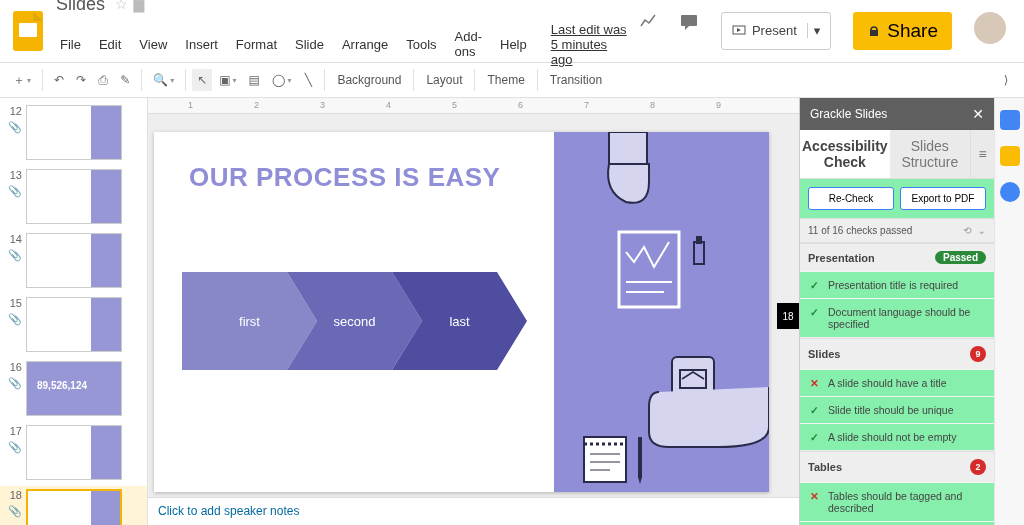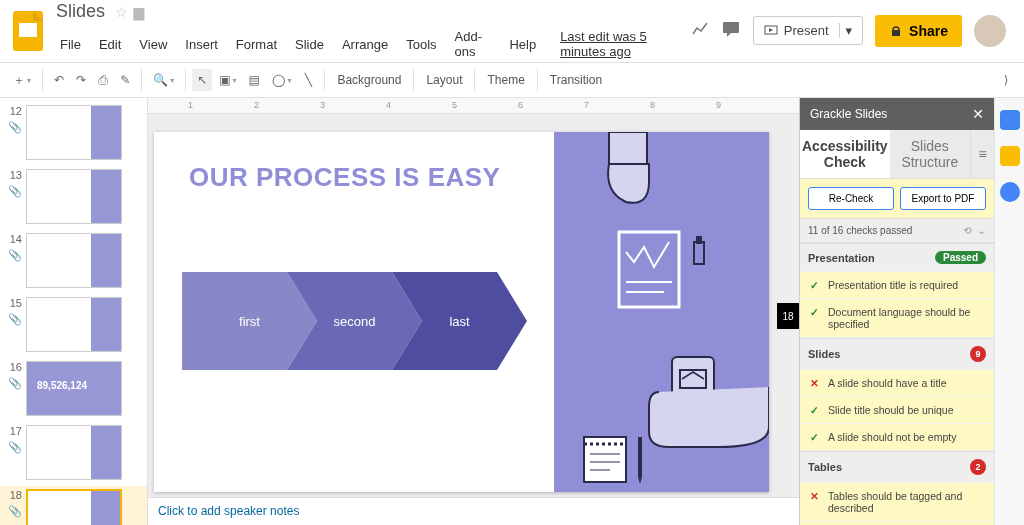--- a/index.html
+++ b/index.html
@@ -6,25 +6,25 @@
 body{width:1024px;height:525px;overflow:hidden;background:#fff;font-size:13px;color:#444}
 .header{height:62px;display:flex;align-items:center;padding:6px 8px;border-bottom:1px solid transparent}
 .logo-box{width:40px;height:50px;display:flex;align-items:center;justify-content:center}
 .doc-area{flex:1;display:flex;flex-direction:column;gap:2px;margin-left:4px}
 .doc-title-row{display:flex;align-items:center;gap:6px}
 .doc-title{font-size:18px;color:#555;padding:2px 4px}
 .star-icon,.folder-icon{color:#bbb;font-size:14px;cursor:pointer}
 .menubar{display:flex;gap:2px;align-items:center}
 .menubar span{padding:3px 8px;font-size:13px;color:#333;cursor:pointer}
 .last-edit{color:#999;text-decoration:underline;font-size:12px;margin-left:6px}
-.hdr-right{display:flex;align-items:center;gap:12px;padding-right:10px}
+.hdr-right{display:flex;gap:22px;padding-right:10px}
 .icon-btn{color:#777;cursor:pointer}
 .present-btn{display:flex;align-items:center;gap:6px;border:1px solid #ccc;border-radius:3px;padding:6px 10px;background:#fff;cursor:pointer;font-size:13px}
 .present-split{border-left:1px solid #ccc;padding-left:6px;margin-left:4px}
-.share-btn{background:#fbbc04;border:none;border-radius:3px;padding:8px 14px;font-weight:bold;font-size:14px;cursor:pointer;display:flex;align-items:center;gap:6px}
+.share-btn{background:#fbbc04;border:none;border-radius:3px;padding:8px 14px;font-weight:normal;font-size:19px;cursor:pointer;display:flex;align-items:center;gap:6px}
 .avatar{width:32px;height:32px;border-radius:50%;background:#d8c8b8}
 .toolbar{height:36px;border-top:1px solid #e0e0e0;border-bottom:1px solid #e0e0e0;display:flex;align-items:center;padding:0 8px;gap:2px;font-size:12px;color:#555}
 .tbtn{padding:4px 5px;cursor:pointer;color:#666;display:flex;align-items:center;min-width:20px;justify-content:center}
 .tbtn.dd::after{content:"▾";font-size:8px;margin-left:2px;color:#999}
 .tsep{width:1px;height:22px;background:#e0e0e0;margin:0 4px}
 .ttext{padding:4px 6px;cursor:pointer}
 .workspace{display:flex;height:427px}
 .filmstrip{width:148px;border-right:1px solid #e0e0e0;overflow-y:auto;padding:4px 0 4px 0}
 .slide-item{display:flex;padding:3px 6px 6px 6px;gap:4px}
 .slide-item.active{background:#fff4d6}
@@ -38,21 +38,21 @@
 .canvas-wrap{flex:1;overflow:auto;padding:18px 0 0 6px}
 .slide-canvas{width:615px;height:360px;background:#fff;box-shadow:0 1px 4px rgba(0,0,0,.25);position:relative;overflow:hidden}
 .slide-right{position:absolute;right:0;top:0;width:215px;height:100%;background:#8f8ed6}
 .slide-title{position:absolute;left:35px;top:30px;font-size:26px;font-weight:bold;color:#8f8ed6;letter-spacing:.5px}
 .chevrons{position:absolute;left:28px;top:140px;width:360px;height:110px}
 .chev{position:absolute;top:0;width:135px;height:98px;display:flex;align-items:center;justify-content:center;color:#fff;font-size:13px}
 .chev svg{position:absolute;left:0;top:0;width:100%;height:100%}
 .chev span{position:relative;z-index:2}
 .notes{height:28px;background:#fff;border-top:1px solid #ddd;padding:6px 10px;font-size:12px;color:#0369a1}
 .badge{position:absolute;right:0;top:205px;width:22px;height:26px;background:#000;color:#fff;font-size:10px;display:flex;align-items:center;justify-content:center}
-.sidebar{width:195px;background:#fef9c3;border-left:1px solid #ccc;display:flex;flex-direction:column;font-size:11px}
+.sidebar{width:195px;background:#86efac;border-left:1px solid #ccc;display:flex;flex-direction:column;font-size:11px}
 .sb-header{background:#5f5f5f;color:#fff;padding:8px 10px;display:flex;justify-content:space-between;align-items:center;font-size:12px}
 .sb-close{cursor:pointer;font-size:14px}
 .sb-tabs{display:flex;border-bottom:1px solid #ddd;background:#eaeaea;font-size:14px}
 .sb-tab{flex:1;text-align:center;padding:8px 2px;cursor:pointer;color:#777}
 .sb-tab.active{background:#fff;font-weight:bold;color:#444}
 .sb-ham{width:24px;display:flex;align-items:center;justify-content:center;cursor:pointer;color:#777;border-left:1px solid #ddd}
 .sb-actions{display:flex;gap:6px;padding:8px;justify-content:center}
 .sb-actions button{flex:1;border:1px solid #3b82f6;background:#fff;border-radius:3px;padding:5px 0;font-size:10px;cursor:pointer}
 .sb-status{background:#eee;border-top:1px solid #ddd;border-bottom:1px solid #ddd;padding:6px 8px;display:flex;align-items:center;justify-content:space-between;font-size:10px;color:#555}
 .sb-status-icons{display:flex;gap:6px;color:#999}

